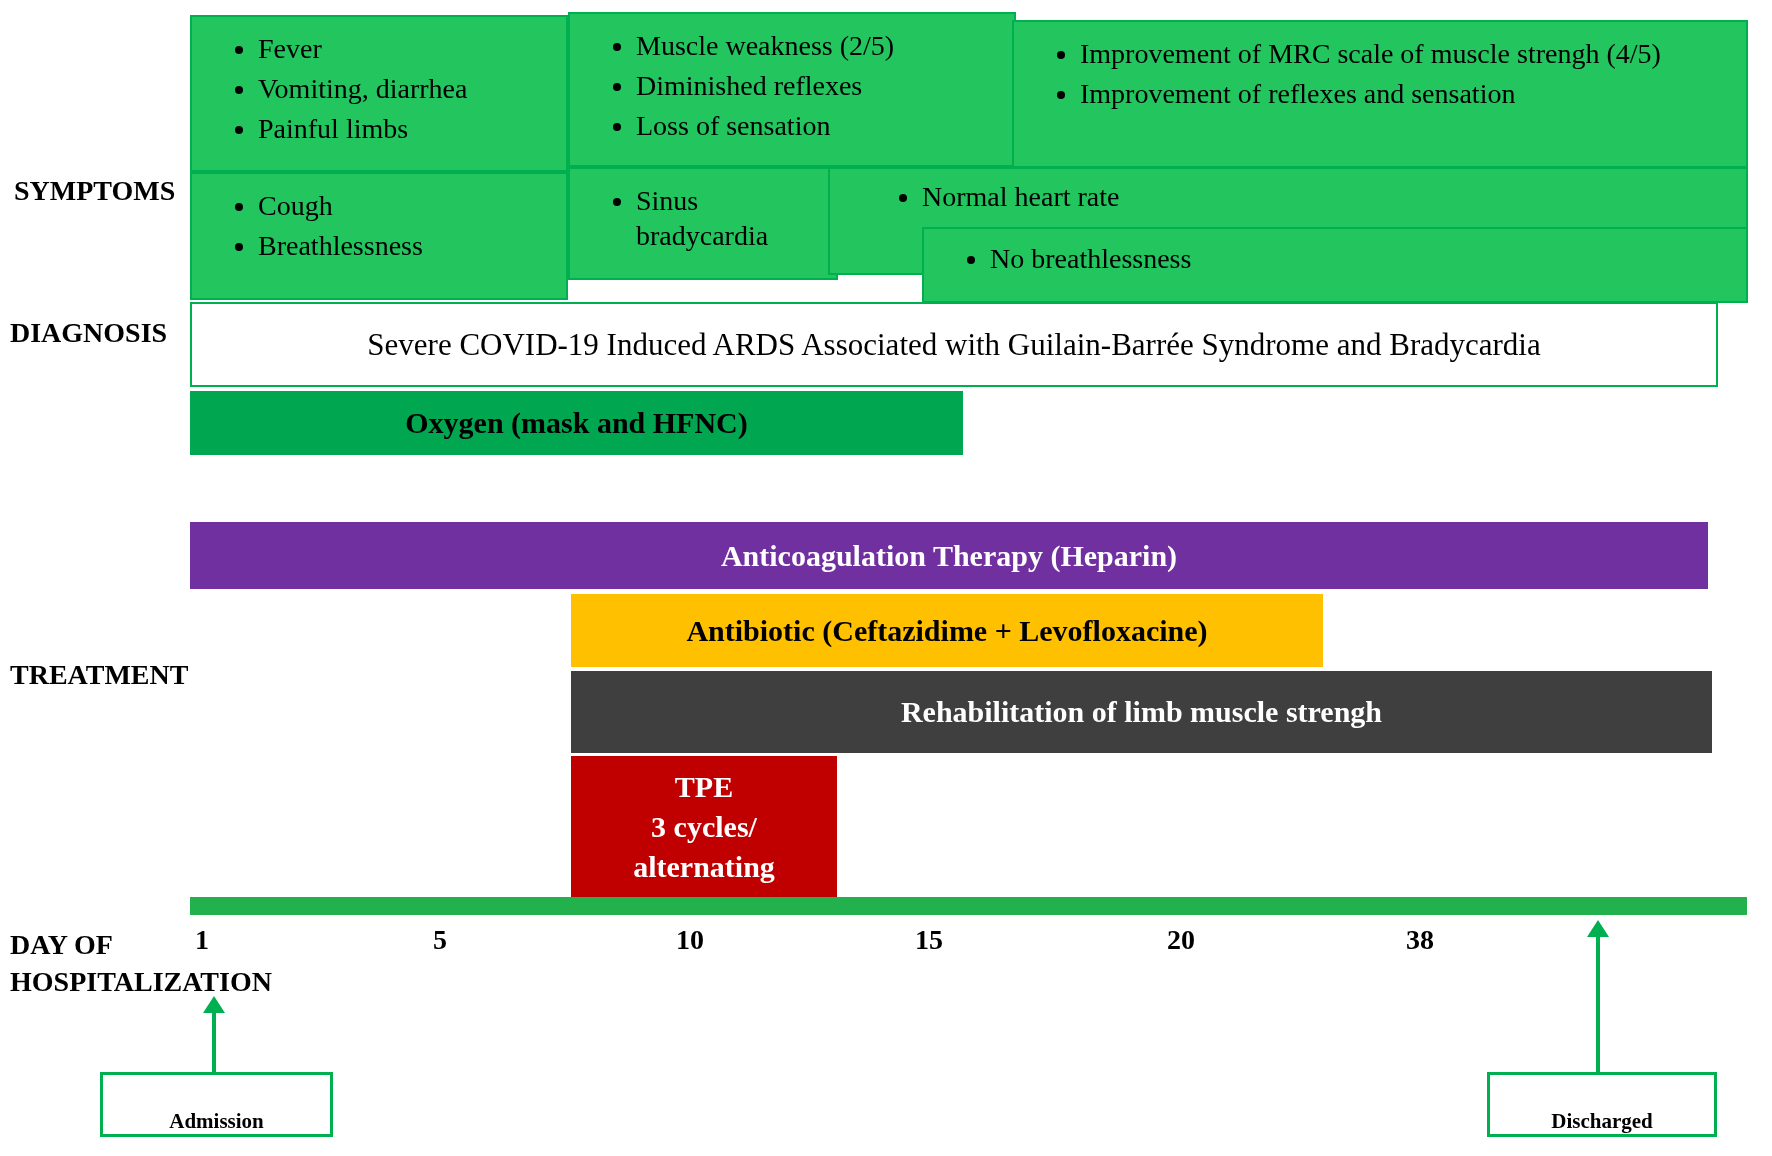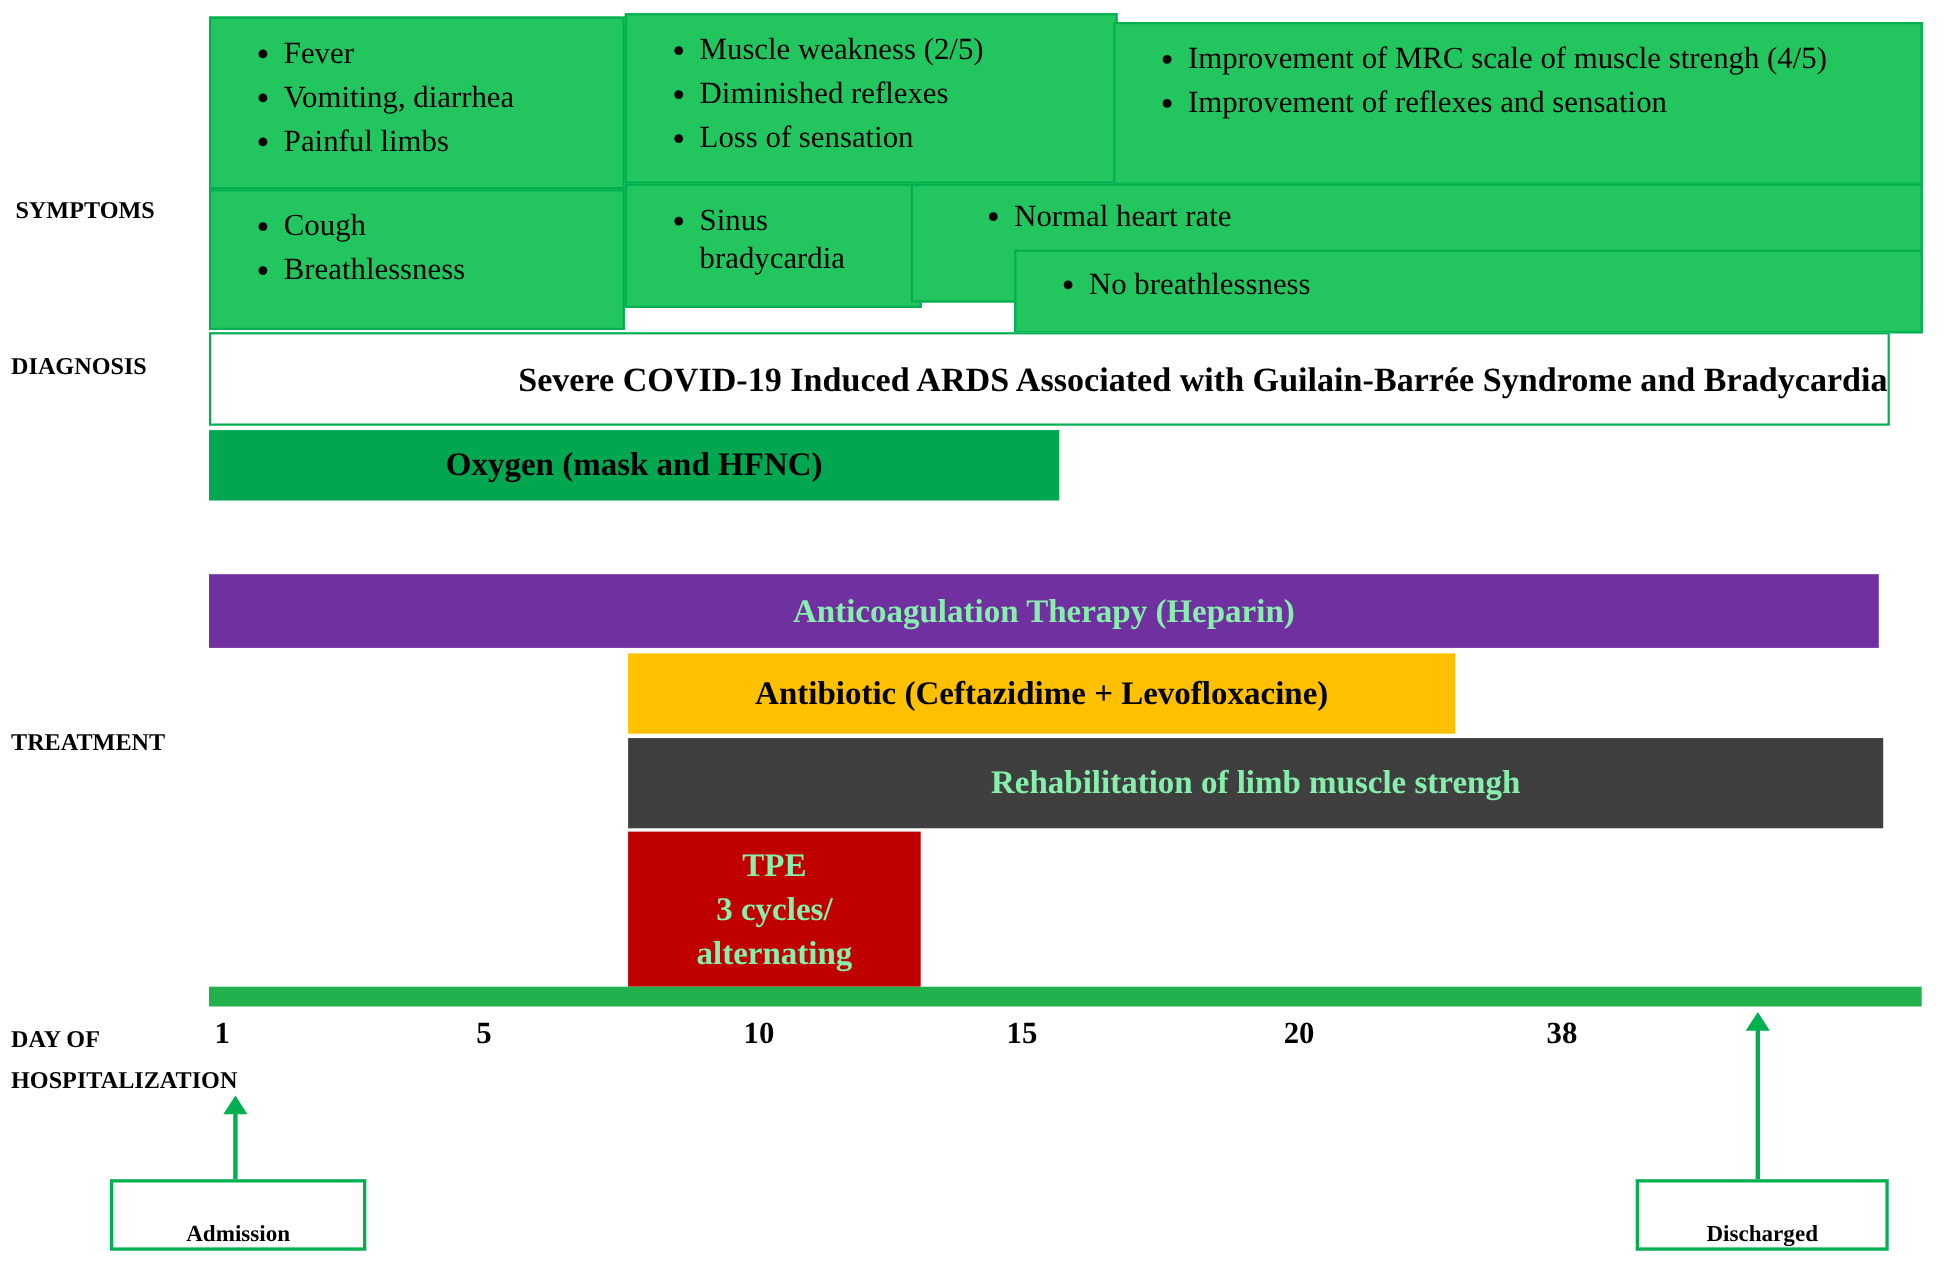--- a/index.html
+++ b/index.html
@@ -1,38 +1,38 @@
 <!DOCTYPE html>
 <html style="--green: #00B050;"><head>
 <meta charset="utf-8">
 <style>
   html, body { margin:0; padding:0; background:#ffffff; }
   .fig {
     position:relative; width:1772px; height:1156px; background:#ffffff;
     font-family:"Liberation Serif","DejaVu Serif",serif; color:#000; overflow:hidden;
   }
-  .rowlabel { position:absolute; font-weight:bold; font-size:22px; white-space:pre-line; line-height:37px; }
+  .rowlabel { position:absolute; font-weight:bold; font-size:28px; white-space:pre-line; line-height:37px; }
   .sbox {
     position:absolute; background:#22c55e; border:2px solid var(--green,#00B050);
     box-sizing:border-box;
   }
   .sbox ul { margin:0; padding:14px 12px 0 66px; font-size:28px; line-height:35px; list-style:disc outside; }
   .sbox li { margin-bottom:5px; }
   .sbox.box3 li { max-width:600px; }
   .sbox.box6 ul { padding-left:92px; padding-top:10px; }
   .diagbox {
     position:absolute; background:#fff; border:2px solid var(--green,#00B050);
-    box-sizing:border-box; display:flex; align-items:center; justify-content:flex-end;
-    font-weight:bold; font-size:31px; text-align:center;
+    box-sizing:border-box; display:flex; align-items:center; justify-content:center;
+    font-weight:normal; font-size:31px; text-align:center;
   }
   .bar {
     position:absolute; box-sizing:border-box; display:flex; align-items:center; justify-content:center;
     font-weight:bold; font-size:30px; text-align:center;
   }
-  .bar.light { color:#86efac; }
+  .bar.light { color:#ffffff; }
   .bar.tpe { flex-direction:column; line-height:40px; }
   .timeline-bar { position:absolute; }
   .tick { position:absolute; transform:translateX(-50%); font-weight:bold; font-size:28px; }
   .endbox {
     position:absolute; background:#fff; border:3px solid var(--green,#00B050); box-sizing:border-box;
     display:flex; align-items:flex-end; justify-content:center; font-weight:bold; font-size:21px;
   }
   .arrow-shaft { position:absolute; width:4px; background:var(--green,#00B050); }
   .arrow-head {
     position:absolute; width:0; height:0;

